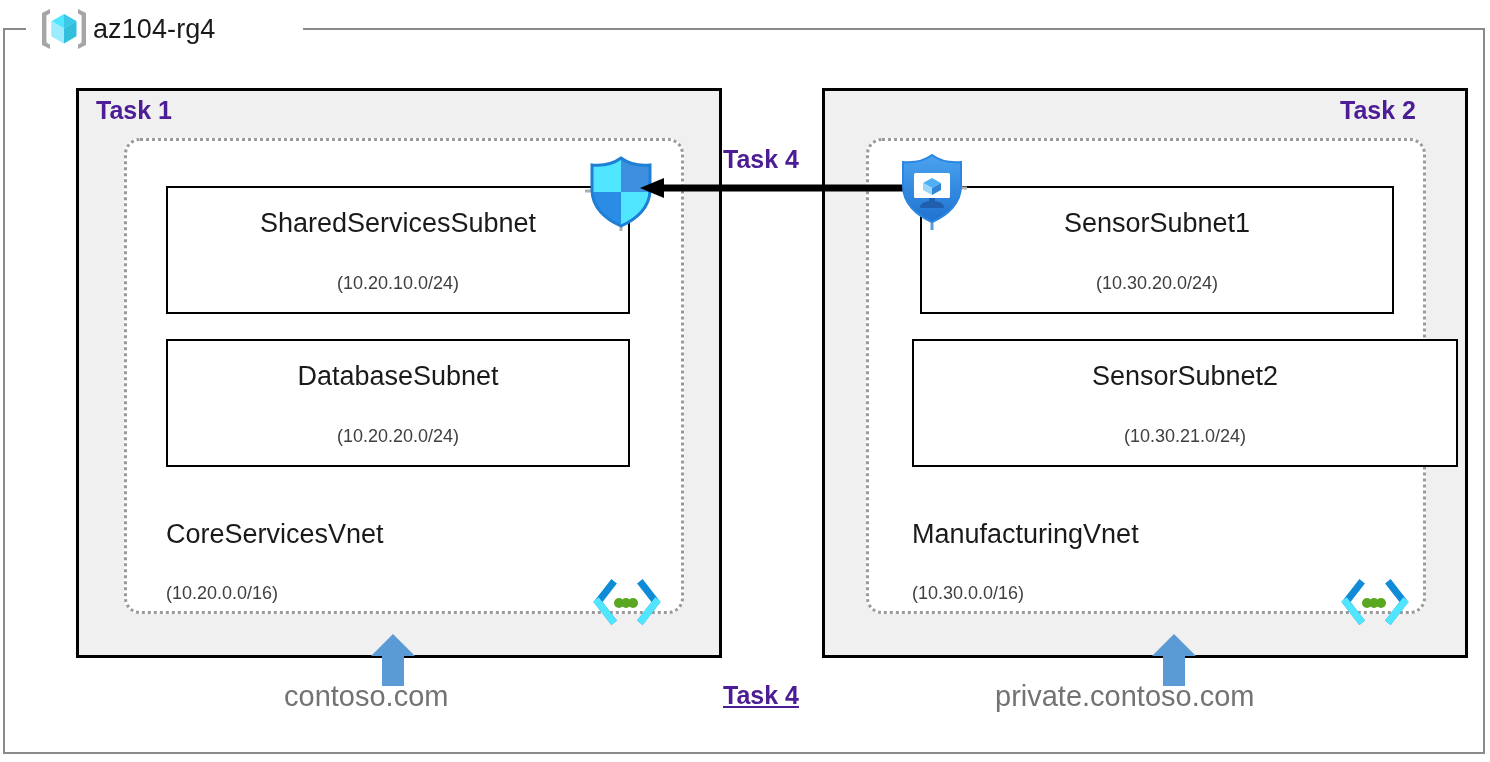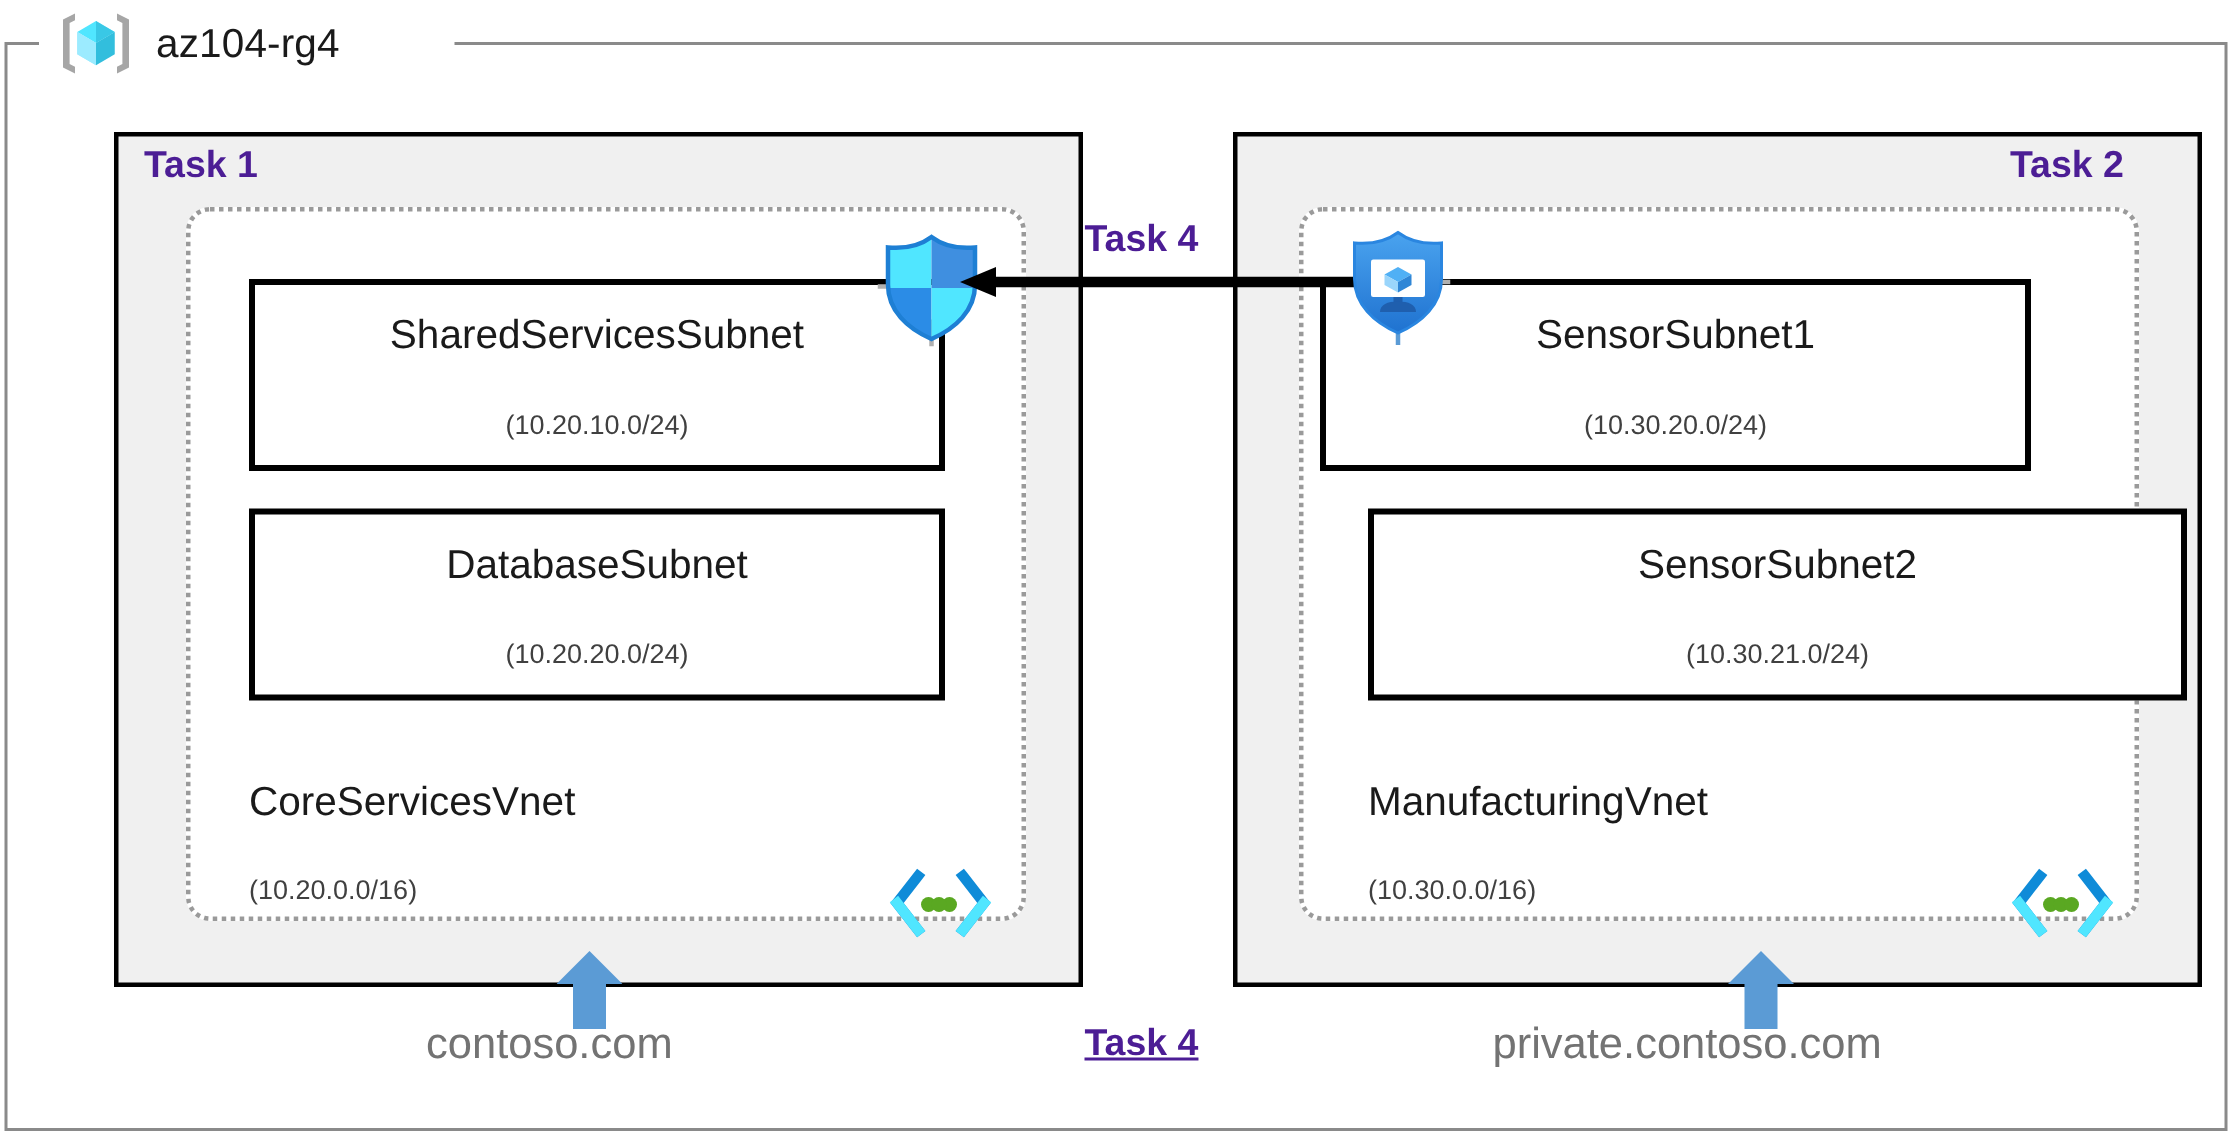--- a/index.html
+++ b/index.html
@@ -37,21 +37,21 @@
     height: 22px;
     background: #ffffff;
   }
   .rg-title-bar {
     position: absolute;
     left: 36px;
     top: 6px;
     height: 46px;
     display: flex;
     align-items: center;
-    gap: 12px;
+    gap: 1px;
   }
   .rg-title-text {
     font-size: 27px;
     color: #1a1a1a;
     letter-spacing: 0.1px;
     white-space: nowrap;
   }
   .rg-icon {
     width: 56px;
     height: 46px;
@@ -88,30 +88,30 @@
     border-radius: 16px;
     box-sizing: border-box;
   }
   #vnet1-box { left: 124px; top: 138px; width: 560px; height: 476px; }
   #vnet2-box { left: 866px; top: 138px; width: 560px; height: 476px; }
 
   
   .subnet-box {
     position: absolute;
     background: #ffffff;
-    border: 4px solid #000000;
+    border: 2px solid #000000;
     box-sizing: border-box;
     display: flex;
     flex-direction: column;
     align-items: center;
     justify-content: center;
   }
   #subnet-shared   { left: 166px;  top: 186px; width: 464px; height: 128px; }
   #subnet-database { left: 166px;  top: 339px; width: 464px; height: 128px; }
-  #subnet-sensor1  { left: 880px;  top: 186px; width: 474px; height: 128px; }
+  #subnet-sensor1  { left: 920px;  top: 186px; width: 474px; height: 128px; }
   #subnet-sensor2  { left: 912px;  top: 339px; width: 546px; height: 128px; }
 
   .node-name {
     font-size: 27px;
     color: #1a1a1a;
     line-height: 1.35;
     white-space: nowrap;
   }
   .node-cidr {
     font-size: 18px;

